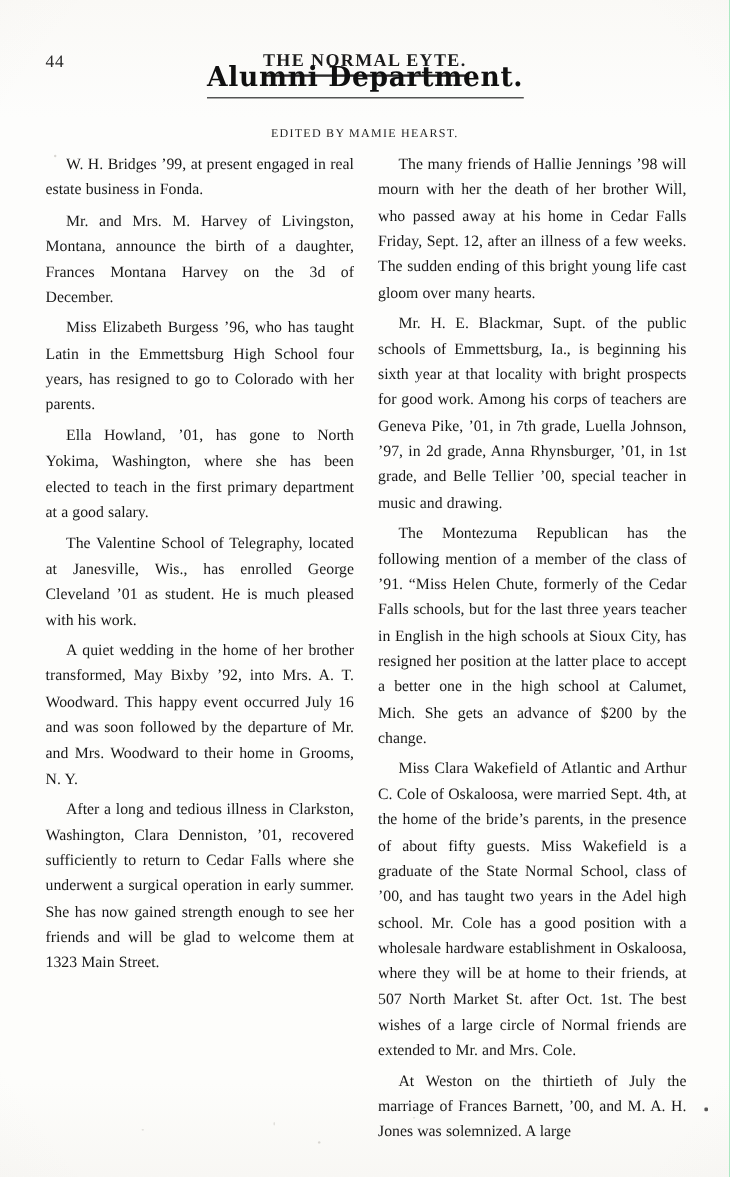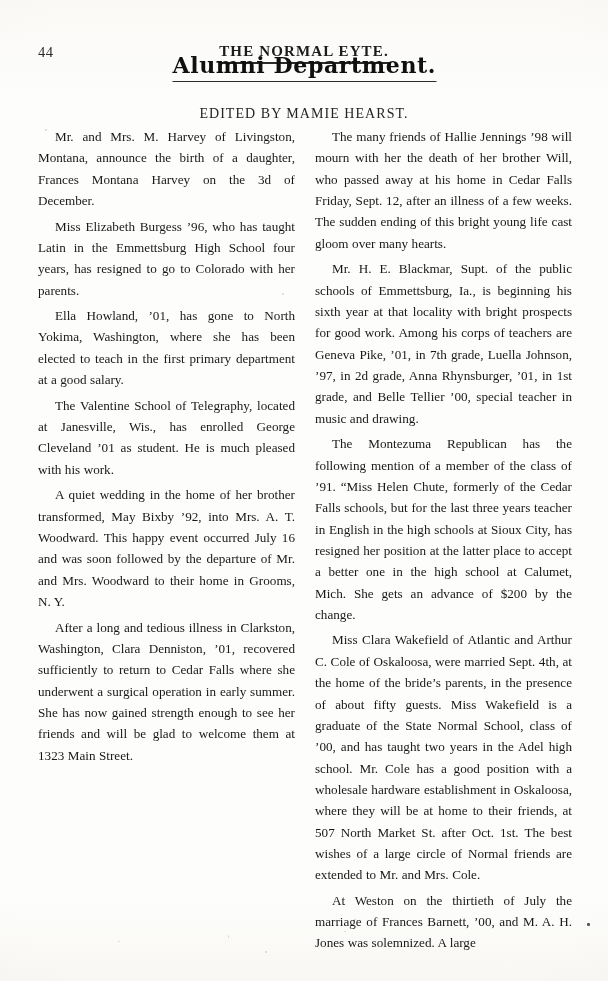--- a/index.html
+++ b/index.html
@@ -85,21 +85,21 @@
   }
   .editor-wrap {
     position: absolute;
     left: 0;
     right: 0;
     top: 106px;
     text-align: center;
   }
   .editor-line {
     font-family: "Liberation Serif", "DejaVu Serif", serif;
-    font-size: 14px;
+    font-size: 10px;
     letter-spacing: 1.05px;
     color: #242424;
   }
 
   
   .columns {
     position: absolute;
     top: 126px;
     left: 38px;
     width: 534px;
@@ -149,20 +149,21 @@
   <div class="dept-wrap">
     <div class="dept-title">Alumni Department.</div>
   </div>
 
   <div class="editor-wrap">
     <div class="editor-line">EDITED BY MAMIE HEARST.</div>
   </div>
 
   <div class="columns">
     <div class="col">
+      <p class="para">W. H. Bridges ’99, at present engaged in real estate business in Fonda.</p>
       <p class="para">Mr. and Mrs. M. Harvey of Livingston, Montana, announce the birth of a daughter, Frances Montana Harvey on the 3d of December.</p>
       <p class="para">Miss Elizabeth Burgess ’96, who has taught Latin in the Emmettsburg High School four years, has resigned to go to Colorado with her parents.</p>
       <p class="para">Ella Howland, ’01, has gone to North Yokima, Washington, where she has been elected to teach in the first primary department at a good salary.</p>
       <p class="para">The Valentine School of Telegraphy, located at Janesville, Wis., has enrolled George Cleveland ’01 as student. He is much pleased with his work.</p>
       <p class="para">A quiet wedding in the home of her brother transformed, May Bixby ’92, into Mrs. A. T. Woodward. This happy event occurred July 16 and was soon followed by the departure of Mr. and Mrs. Woodward to their home in Grooms, N. Y.</p>
       <p class="para">After a long and tedious illness in Clarkston, Washington, Clara Denniston, ’01, recovered sufficiently to return to Cedar Falls where she underwent a surgical operation in early summer. She has now gained strength enough to see her friends and will be glad to welcome them at 1323 Main Street.</p>
     </div>
     <div class="col">
       <p class="para">The many friends of Hallie Jennings ’98 will mourn with her the death of her brother Will, who passed away at his home in Cedar Falls Friday, Sept. 12, after an illness of a few weeks. The sudden ending of this bright young life cast gloom over many hearts.</p>
       <p class="para">Mr. H. E. Blackmar, Supt. of the public schools of Emmettsburg, Ia., is beginning his sixth year at that locality with bright prospects for good work. Among his corps of teachers are Geneva Pike, ’01, in 7th grade, Luella Johnson, ’97, in 2d grade, Anna Rhynsburger, ’01, in 1st grade, and Belle Tellier ’00, special teacher in music and drawing.</p>

